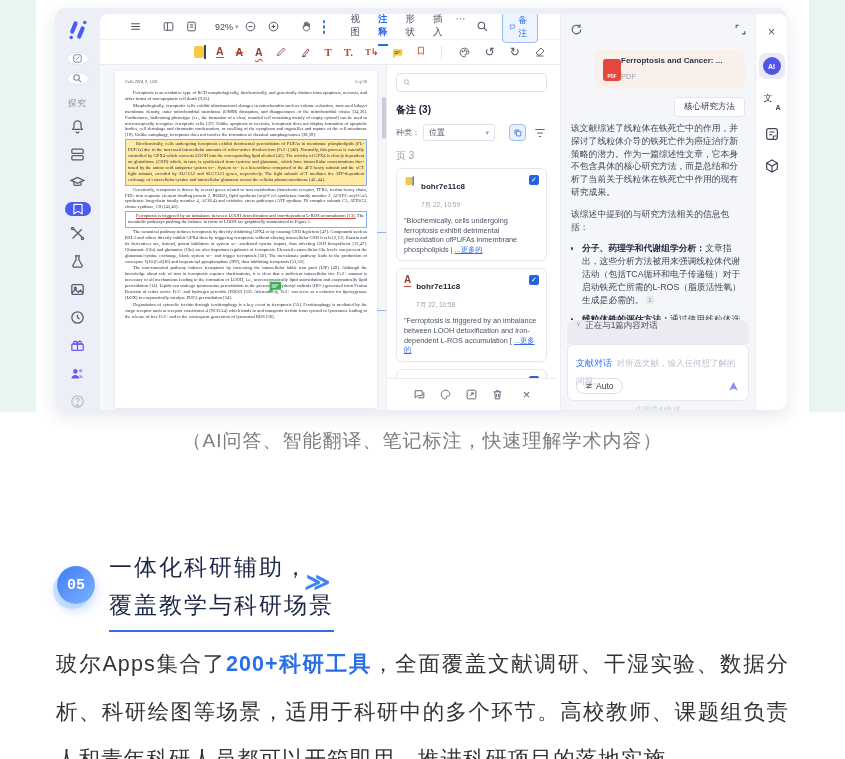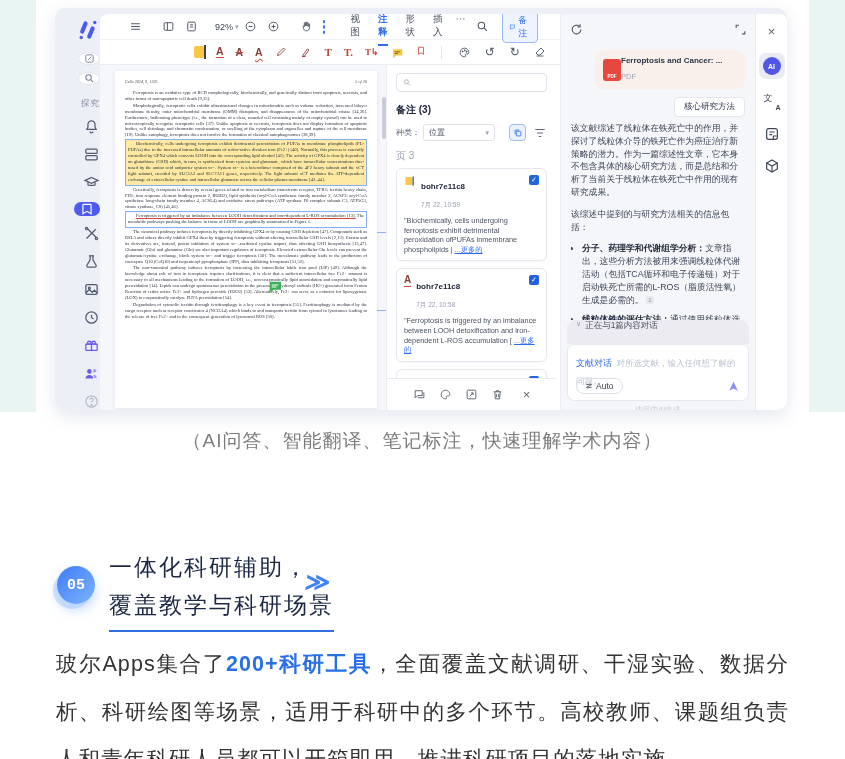--- a/index.html
+++ b/index.html
@@ -3,21 +3,21 @@
 <meta charset="utf-8">
 <style>
   * { margin:0; padding:0; box-sizing:border-box; }
   html,body { width:845px; height:759px; background:#fff; font-family:"Liberation Sans", sans-serif; overflow:hidden; }
   
   #stage { position:relative; width:845px; height:759px; background:#fff; }
   .edge-strip { position:absolute; top:0; width:36px; height:412px; background:#e8f5f2; }
   
   #app { position:absolute; left:55px; top:8px; width:732px; height:402px; background:#edeff6; border-radius:10px; box-shadow:0 6px 18px rgba(40,60,120,.12); overflow:hidden; font-family:"Liberation Sans", sans-serif; }
   
-  #sidebar { position:absolute; left:0; top:0; width:45px; height:100%; display:flex; flex-direction:column; align-items:flex-end; padding-top:10px; }
+  #sidebar { position:absolute; left:0; top:0; width:45px; height:100%; display:flex; flex-direction:column; align-items:center; padding-top:10px; }
   #sidebar .logo { width:24px; height:24px; margin-bottom:10px; }
   .circ-btn { width:22px; height:22px; border-radius:50%; background:#fff; border:1px solid #e2e4ee; display:flex; align-items:center; justify-content:center; color:#7a8095; margin-bottom:7px; }
   .sb-label { font-size:8.5px; color:#868ca1; margin:6px 0 8px; letter-spacing:1px; }
   .sb-ic { width:17px; height:17px; color:#555d72; margin-bottom:11px; display:flex; align-items:center; justify-content:center; }
   .sb-ic.active { width:26px; height:26px; background:#4c5bf0; border-radius:7px; color:#fff; margin-bottom:9px; }
   .sb-bottom { margin-top:auto; display:flex; flex-direction:column; align-items:center; padding-bottom:8px; }
   .sb-ic.purple { color:#6a5cf0; }
   
   #window { position:absolute; left:45px; top:6px; width:687px; height:396px; background:#fff; border-radius:8px 8px 0 0; overflow:hidden; }
   

